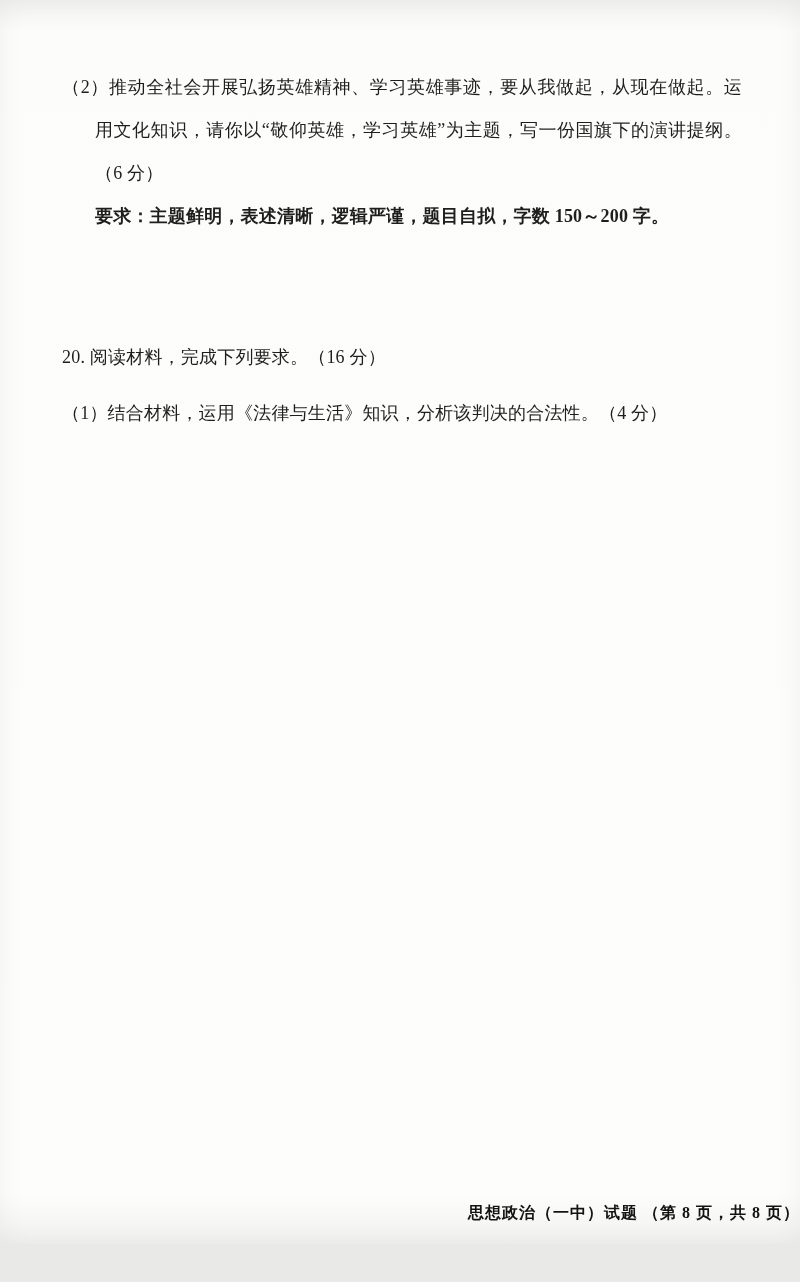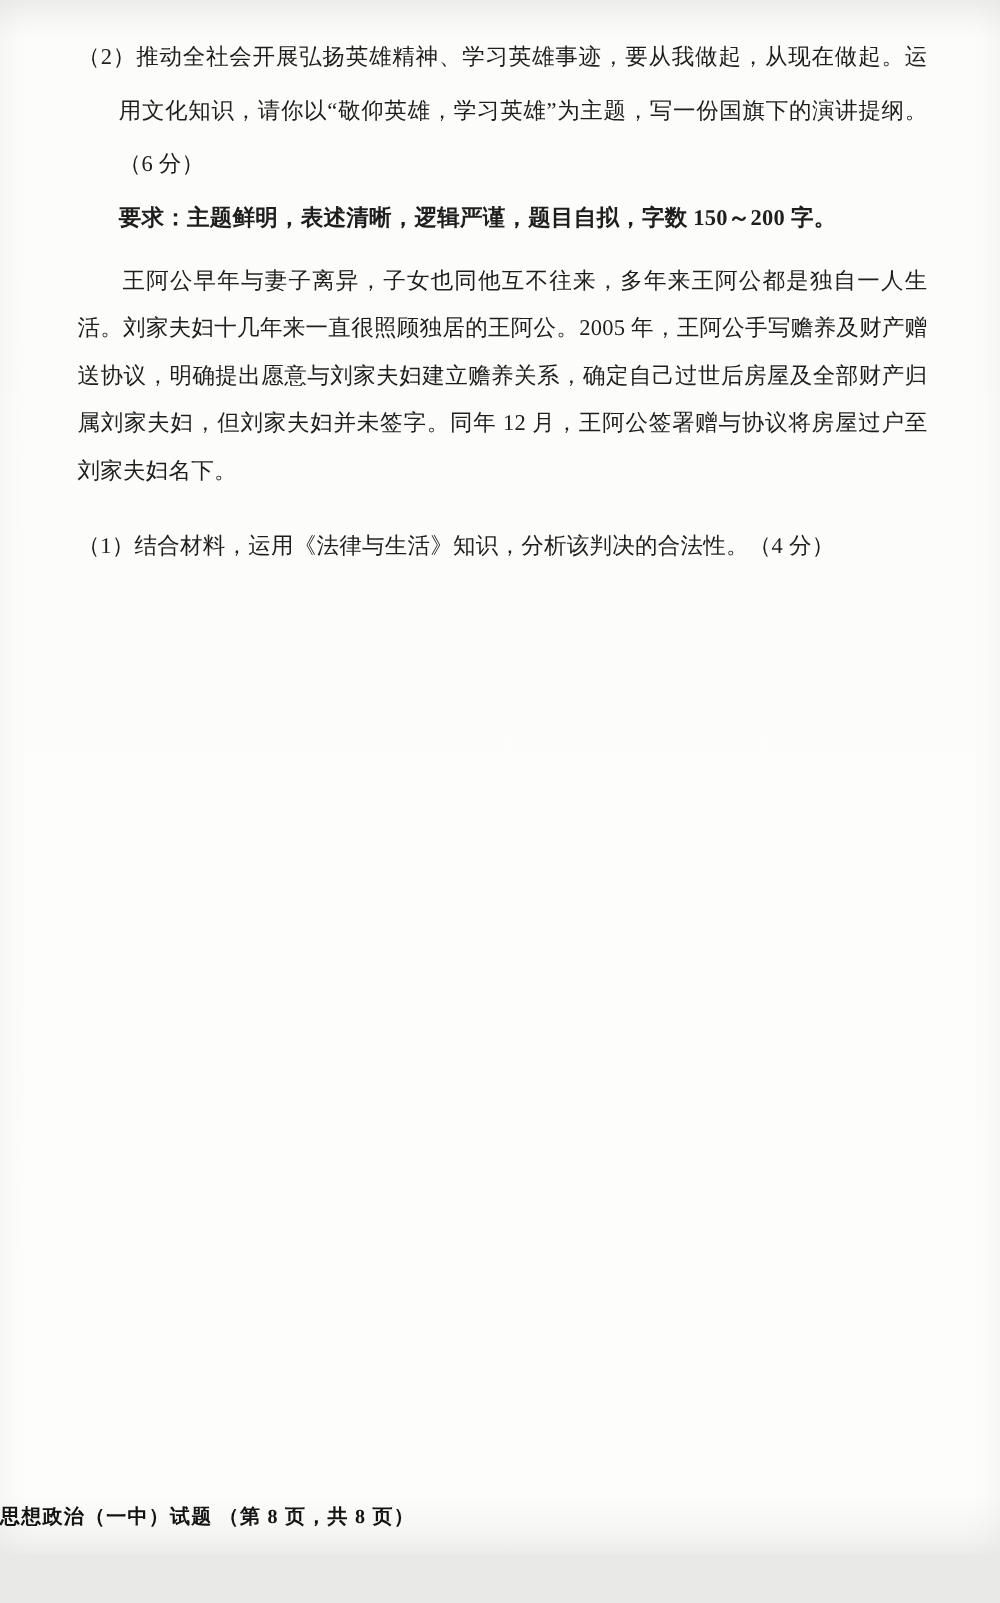--- a/index.html
+++ b/index.html
@@ -7,21 +7,21 @@
   body { font-family: "Liberation Serif", "DejaVu Serif", serif; }
 
   .page {
     position: relative;
     width: 800px;
     height: 1244px;
     margin: 0 auto;
     color: #1e1e1e;
     background: linear-gradient(180deg, #f2f2f0 0%, #fcfcfa 2.5%, #fdfdfb 96%, #f1f1ef 100%);
     box-shadow: inset 0 0 28px rgba(0,0,0,0.05);
-    padding: 24px 58px 0 62px;
+    padding: 66px 58px 0 62px;
     overflow: hidden;
   }
 
   .txt {
     font-size: 18px;
     text-align: justify;
     letter-spacing: 0.2px;
   }
 
   
@@ -52,42 +52,42 @@
   }
   .subq-2 {
     margin-top: 112px;
   }
 
   .footer {
     position: absolute;
     left: 0;
     right: 0;
     bottom: 20px;
-    text-align: left;
+    text-align: right;
     font-weight: bold;
     font-size: 16px;
     color: #131313;
     letter-spacing: 1px;
   }
 </style>
 </head>
 <body>
 
 <div class="page">
 
   <section>
     <div class="txt q2-block hang">
       <span>（2）</span><span>推动全社会开展弘扬英雄精神、学习英雄事迹，要从我做起，从现在做起。运用文化知识，请你以“敬仰英雄，学习英雄”为主题，写一份国旗下的演讲提纲。（6 分）</span>
     </div>
     <div class="txt requirement">要求：主题鲜明，表述清晰，逻辑严谨，题目自拟，字数 150～200 字。</div>
   </section>
 
   <section>
+    <div class="txt q20-heading">20. 阅读材料，完成下列要求。（16 分）</div>
 
-    <p class="txt para">王阿公早年与妻子离异，子女也同他互不往来，多年来王阿公都是独自一人生活。刘家夫妇十几年来一直很照顾独居的王阿公。2005 年，王阿公手写赡养及财产赠送协议，明确提出愿意与刘家夫妇建立赡养关系，确定自己过世后房屋及全部财产归属刘家夫妇，但刘家夫妇并未签字。同年 12 月，王阿公签署赠与协议将房屋过户至刘家夫妇名下。</p>
 
     <div class="txt subq hang">
       <span>（1）</span><span>结合材料，运用《法律与生活》知识，分析该判决的合法性。（4 分）</span>
     </div>
 
   </section>
 
   <div class="footer">思想政治（一中）试题  （第 8 页，共 8 页）</div>
 
 </div>

